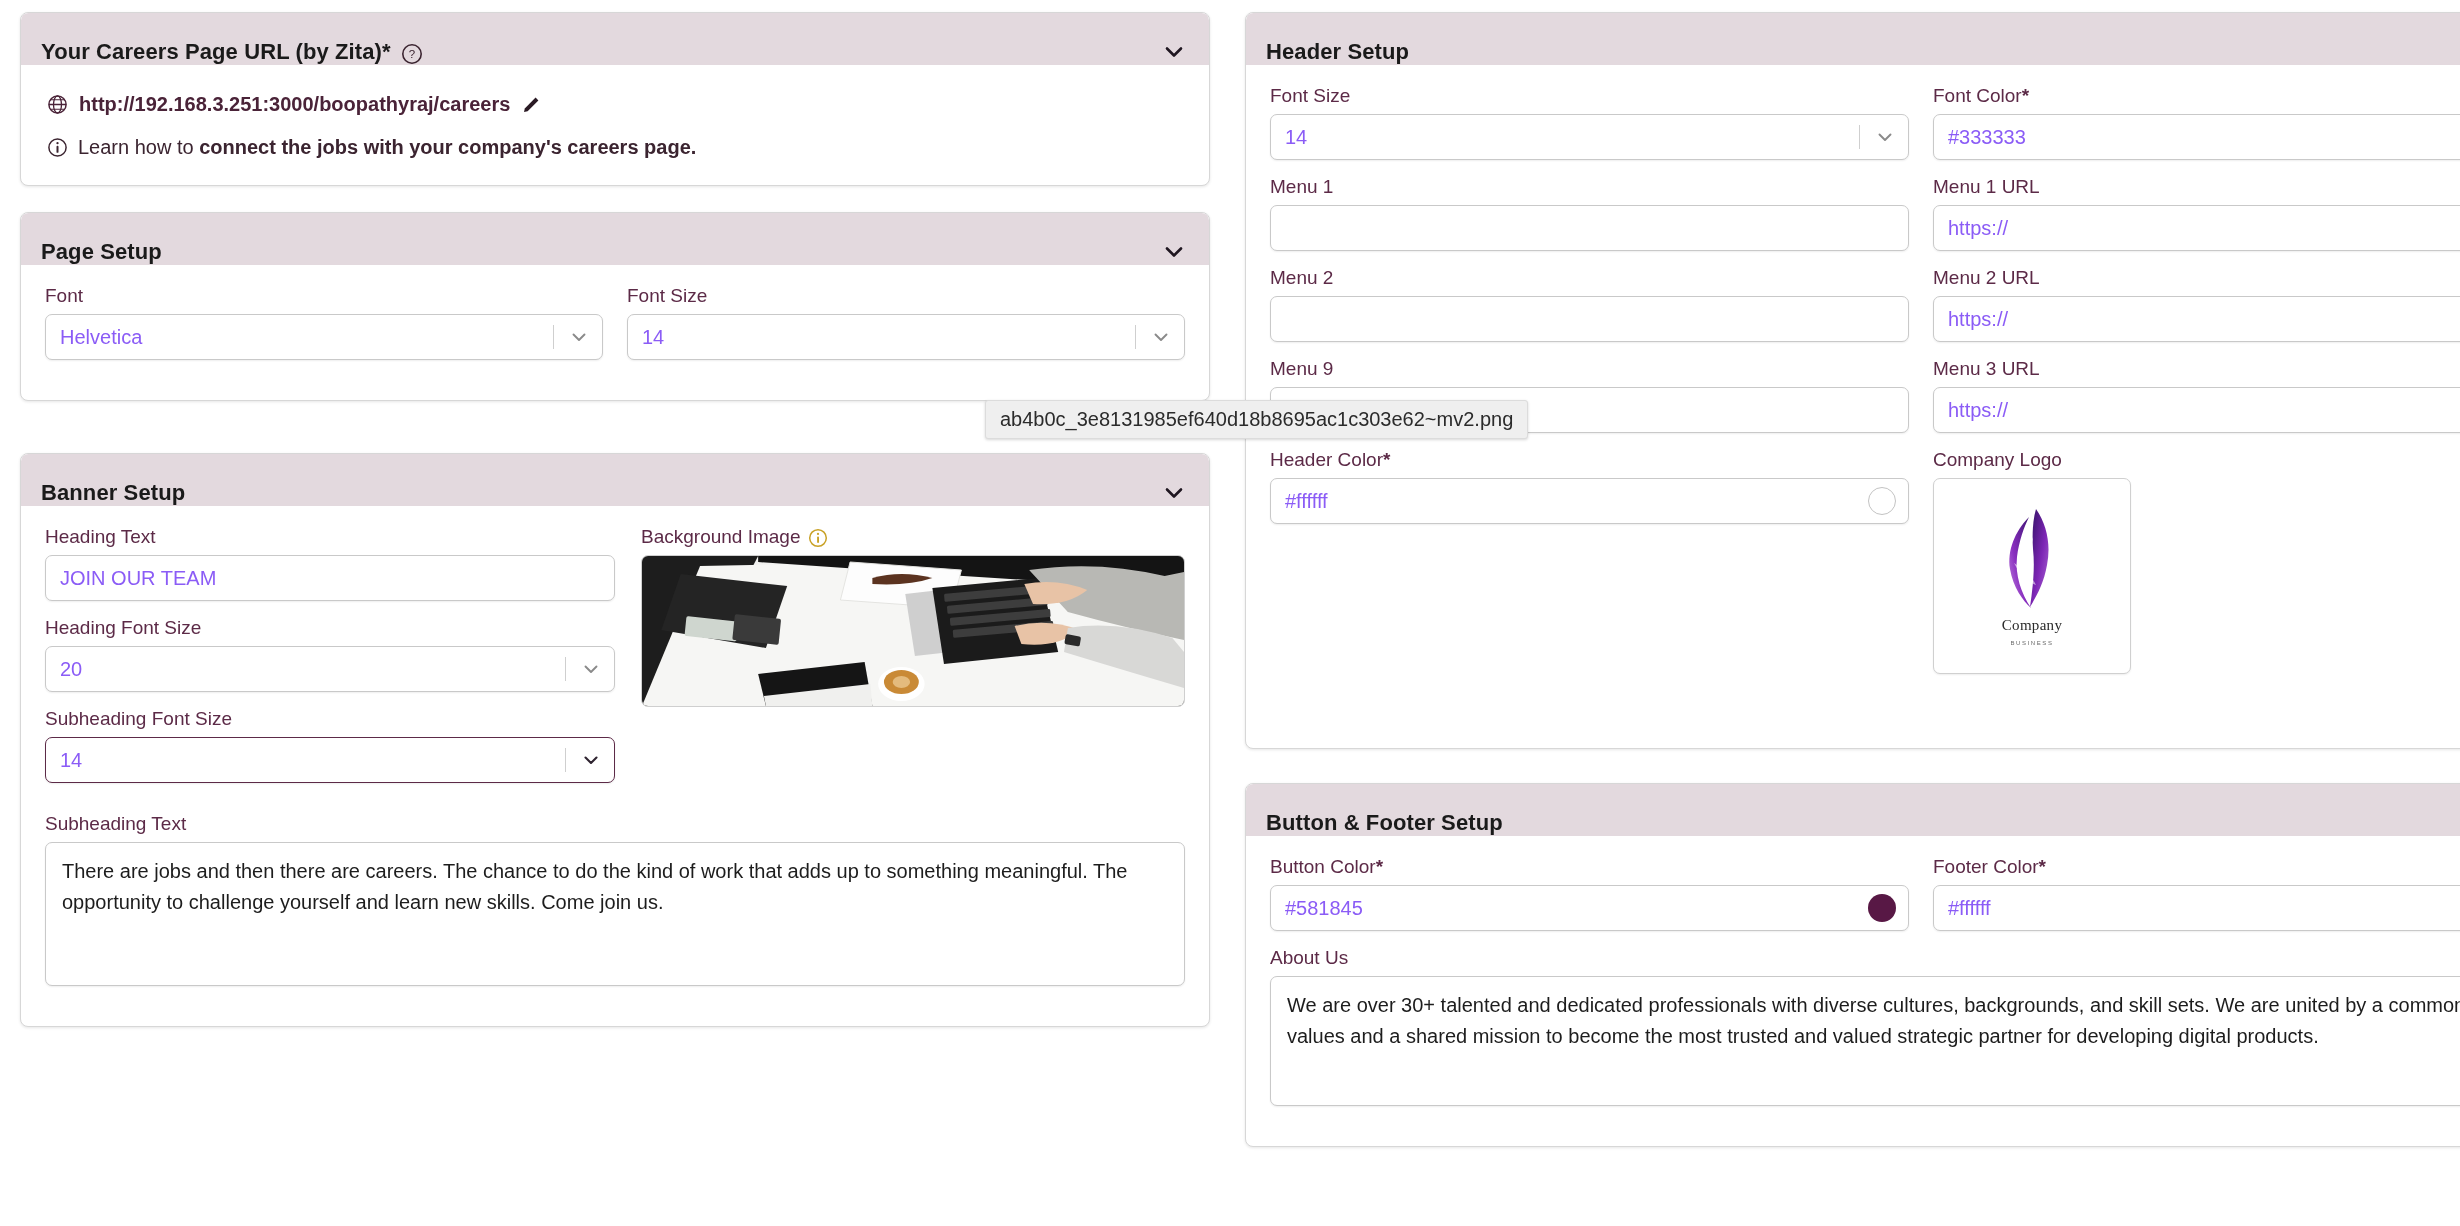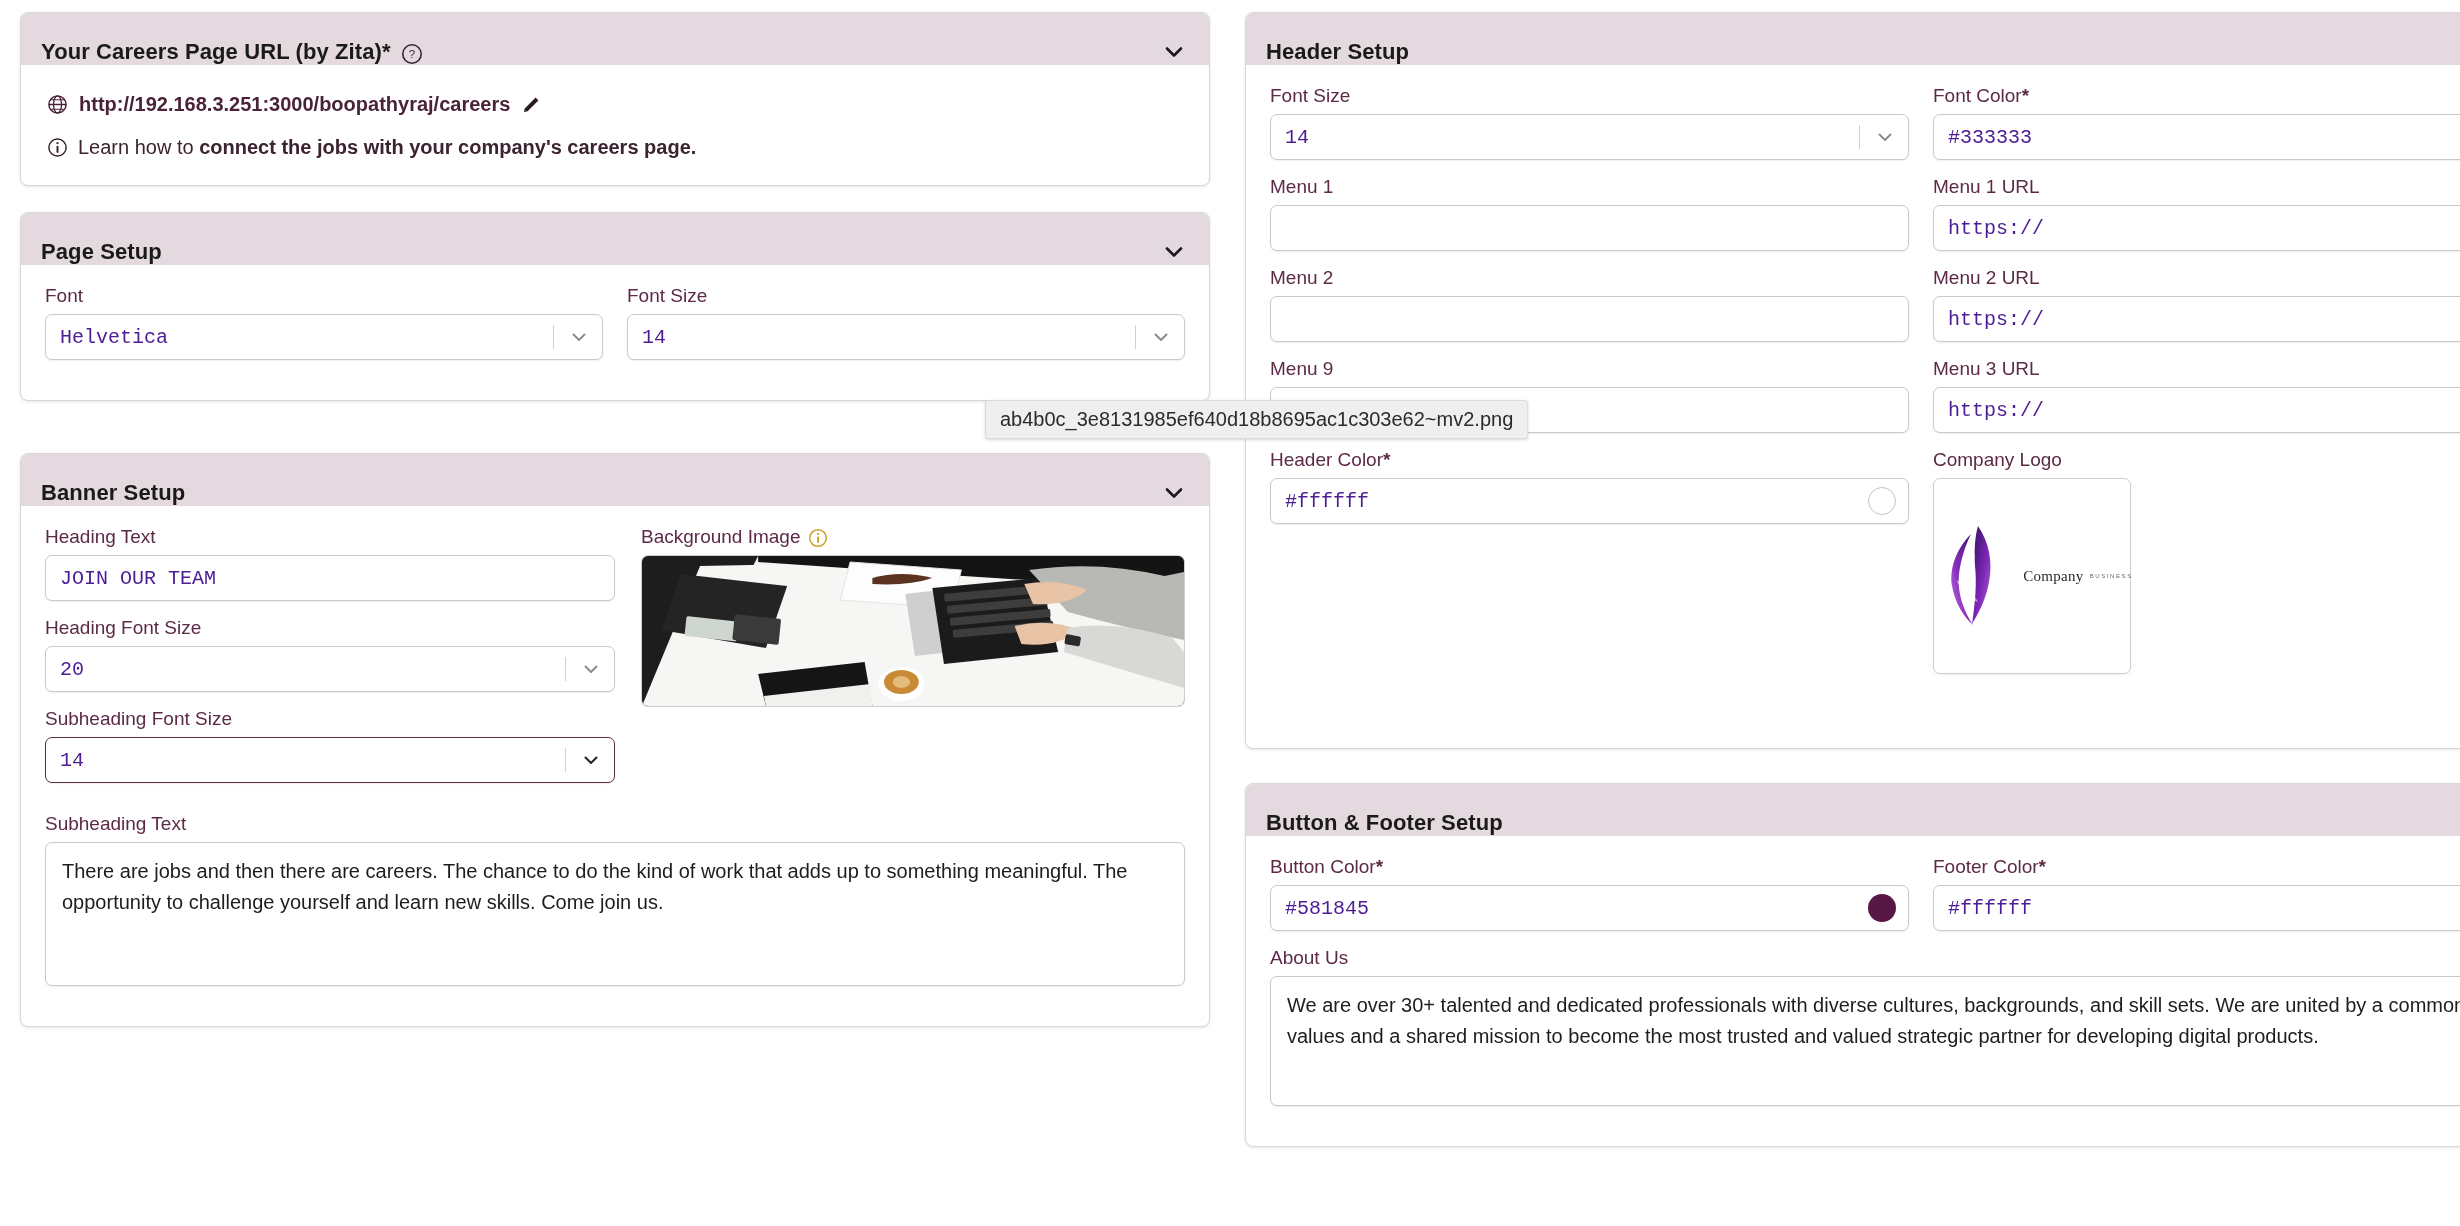--- a/index.html
+++ b/index.html
@@ -110,26 +110,25 @@
     border: 1px solid #c9c9c9;
     border-radius: 7px;
     display: flex;
     align-items: center;
     padding: 0 12px 0 14px;
     box-shadow: 0 1px 2px rgba(0,0,0,0.07);
   }
   .ctrl.focused { border-color: #5c2a47; border-width: 1.5px; }
   .ctrl .val {
     font-size: 20px;
-    color: #4c1d95;
+    color: #8b5cf6;
     white-space: nowrap;
     overflow: hidden;
     text-overflow: ellipsis;
     flex: 1 1 auto;
-    font-family: Liberation Mono, monospace;
   }
   .ctrl .sep {
     width: 1px; height: 24px;
     background: #cfcfcf;
     margin-right: 14px;
     flex: 0 0 auto;
   }
   .swatch {
     width: 28px; height: 28px;
     border-radius: 50%;
@@ -173,21 +172,21 @@
 
   
   .logo-box {
     width: 198px;
     height: 196px;
     border: 1px solid #d0d0d0;
     border-radius: 7px;
     background: #fff;
     box-shadow: 0 1px 2px rgba(0,0,0,0.07);
     display: flex;
-    flex-direction: row;
+    flex-direction: column;
     align-items: center;
     justify-content: center;
     gap: 6px;
   }
   .logo-cap {
     font-size: 15px;
     color: #2b2b2b;
     font-family: "Liberation Serif", serif;
     letter-spacing: 0.3px;
   }

